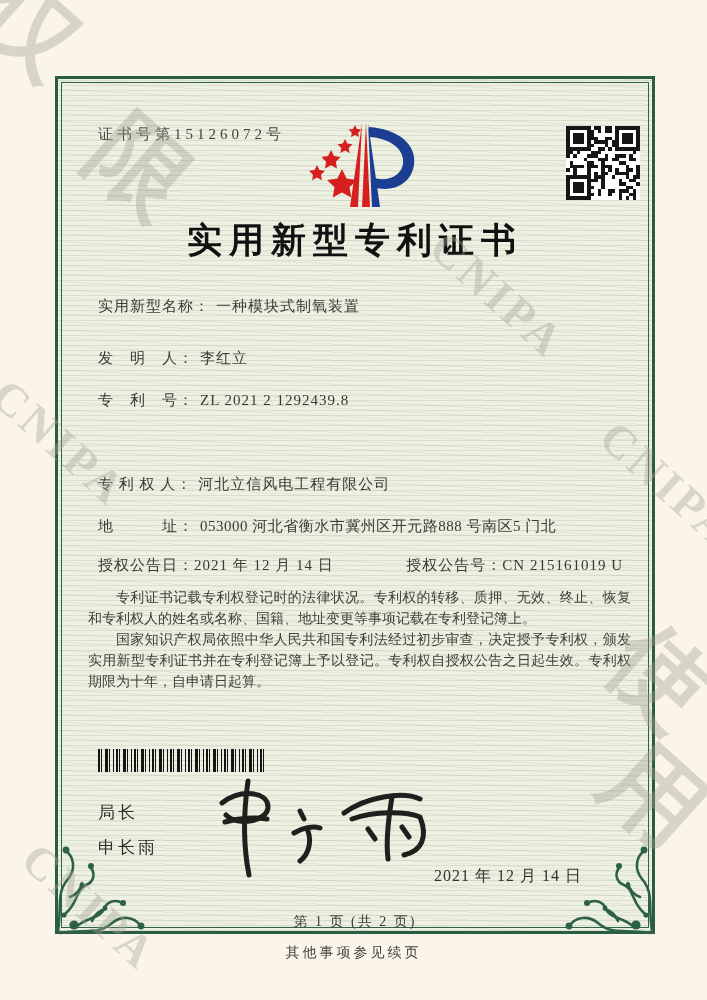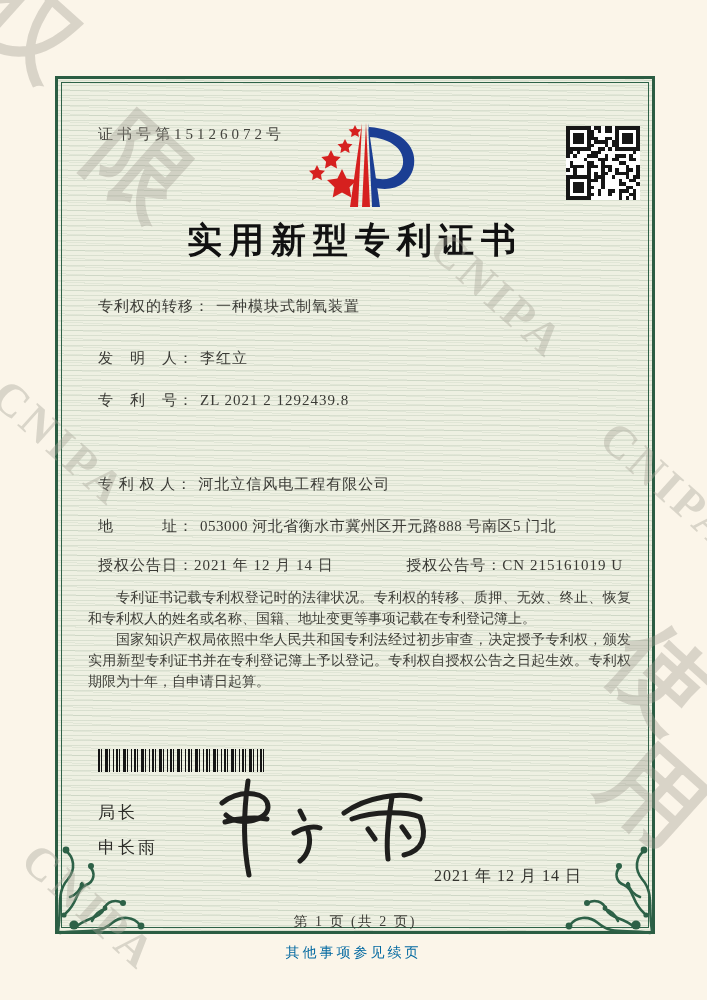--- a/index.html
+++ b/index.html
@@ -62,21 +62,21 @@
   .signer-title { position:absolute; left:40px; top:722px; font-size:17px;
                   letter-spacing:3px; color:#2e2e2a; }
   .signer-name  { position:absolute; left:40px; top:757px; font-size:17px;
                   letter-spacing:3px; color:#2e2e2a; }
   .signature { position:absolute; left:138px; top:688px; width:262px; height:112px; }
   .issue-date { position:absolute; left:330px; top:787px; width:240px;
                 text-align:center; font-size:16px; color:#33332e; letter-spacing:1px; }
   .page-info { position:absolute; left:0; top:834px; width:100%; text-align:center;
                font-size:14px; letter-spacing:2px; color:#3c3c36; }
   .footer-note { position:absolute; left:0; top:944px; width:100%; z-index:2;
-                 text-align:center; font-size:14px; letter-spacing:3px; color:#0369a1; }
+                 text-align:center; font-size:14px; letter-spacing:3px; color:#404040; }
 </style>
 </head>
 <body>
 
 <div class="wm cjk" style="left:-16px; top:-20px;">仅</div>
 <div class="wm cjk" style="left:92px;  top:120px;">限</div>
 <div class="wm cjk" style="left:612px; top:628px;">使</div>
 <div class="wm cjk" style="left:606px; top:748px;">用</div>
 <div class="wm latin" style="left:416px; top:272px;">CNIPA</div>
 <div class="wm latin" style="left:586px; top:462px;">CNIPA</div>
@@ -366,21 +366,21 @@
         <i style="grid-row-start: 21; grid-column-start: 6;"></i>
         <i style="grid-row-start: 21; grid-column-start: 7;"></i>
         <i style="grid-row-start: 21; grid-column-start: 16;"></i>
         <i style="grid-row-start: 21; grid-column-start: 18;"></i>
         <i style="grid-row-start: 21; grid-column-start: 20;"></i>
       </div>
 
     <div class="title">实用新型专利证书</div>
 
     <div class="field" style="top:218px;">
-      <span class="lbl">专利权的转移：</span><span class="val">一种模块式制氧装置</span>
+      <span class="lbl">实用新型名称：</span><span class="val">一种模块式制氧装置</span>
     </div>
     <div class="field" style="top:270px;">
       <span class="lbl">发　明　人：</span><span class="val">李红立</span>
     </div>
     <div class="field" style="top:312px;">
       <span class="lbl">专　利　号：</span><span class="val">ZL 2021 2 1292439.8</span>
     </div>
     <div class="field" style="top:396px;">
       <span class="lbl">专 利 权 人：</span><span class="val">河北立信风电工程有限公司</span>
     </div>

